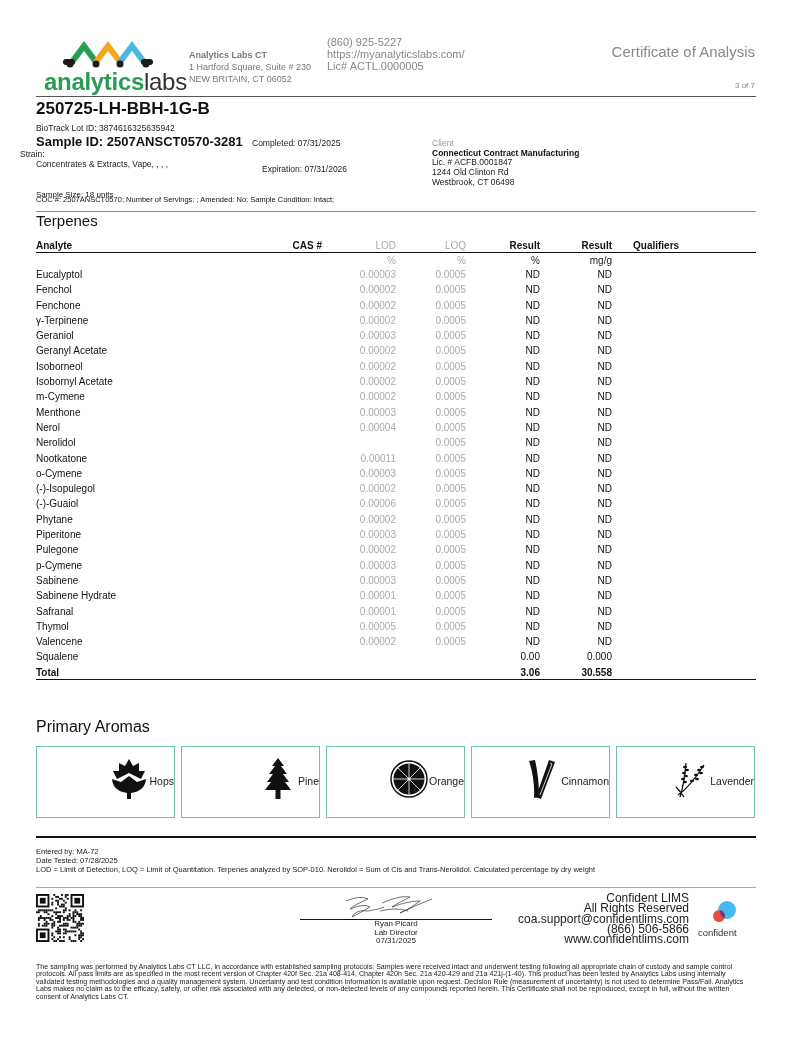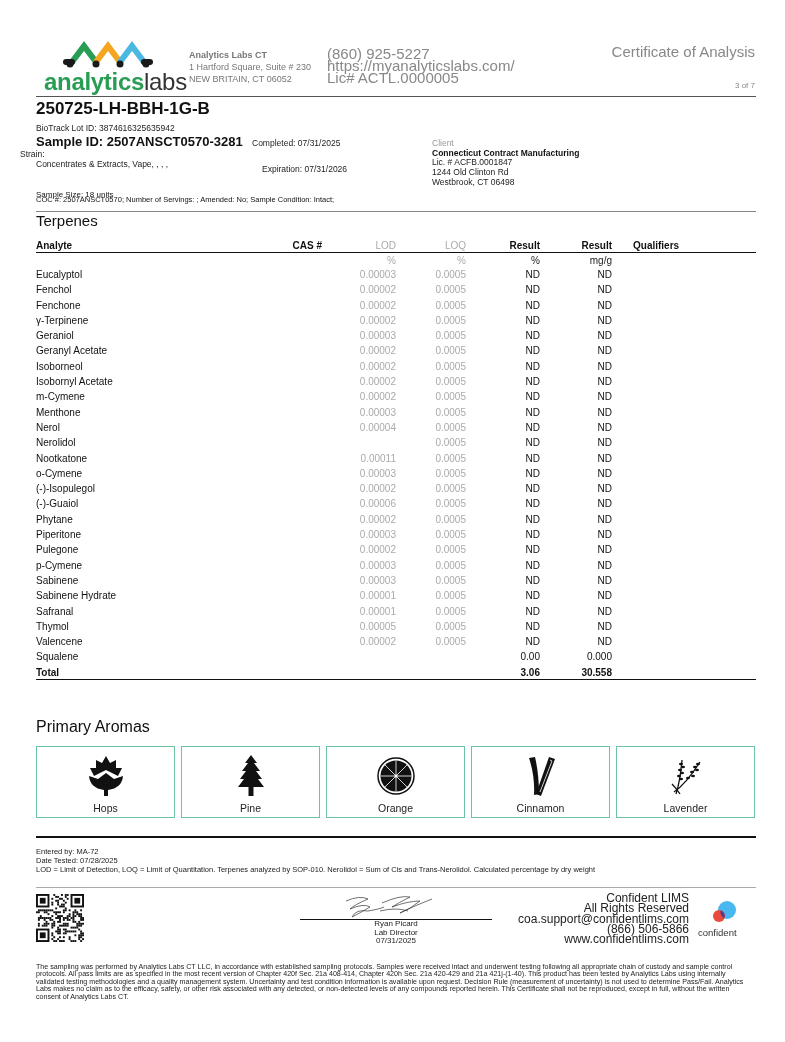--- a/index.html
+++ b/index.html
@@ -6,21 +6,21 @@
   body { width: 785px; height: 1042px; background: #fff; font-family: "Liberation Sans", sans-serif; color: #111; position: relative; overflow: hidden; }
   .abs { position: absolute; }
 
   
   #logo { left: 40px; top: 38px; width: 140px; height: 56px; }
   #logo-word { left: 44px; top: 68px; font-size: 24px; color: #2a9d55; letter-spacing: -0.3px; white-space: nowrap; }
   #logo-word .labs { color: #333; font-weight: normal; }
   #logo-word .analytics { font-weight: bold; }
   .lab-info { left: 189px; top: 49px; font-size: 9px; line-height: 12px; color: #777; }
   .lab-info .name { font-weight: bold; color: #777; }
-  .contact-info { left: 327px; top: 48px; font-size: 15px; line-height: 12px; color: #888; }
+  .contact-info { left: 327px; top: 36px; font-size: 11px; line-height: 12px; color: #888; }
   #coa-title { right: 30px; top: 43px; font-size: 15px; color: #888; }
   #page-num { right: 30px; top: 81px; font-size: 8px; color: #888; }
   #hdr-rule { left: 36px; top: 96px; width: 720px; height: 1px; background: #555; }
 
   
   #batch-id { left: 36px; top: 99px; font-size: 17px; font-weight: bold; color: #111; }
   .info-sm { font-size: 8.5px; color: #222; line-height: 10px; text-align: right; }
   #biotrack { left: 36px; top: 123px; }
   #sample-id { left: 36px; top: 134px; font-size: 13px; font-weight: bold; }
   #strain-label { left: 20px; top: 149px; }
@@ -50,21 +50,21 @@
   .c-qual { left: 597px; }
   .thead { font-weight: bold; border-bottom: 1.5px solid #111; height: 14px; line-height: 13px; }
   .thead .c-lod, .thead .c-loq { font-weight: normal; color: #aaa; }
   .tunits { height: 14px; line-height: 15px; }
   .tunits .c-res1, .tunits .c-res2 { color: #222; }
   .ttotal { font-weight: bold; border-bottom: 1.5px solid #111; }
 
   
   #aroma-title { left: 36px; top: 718px; font-size: 16px; color: #111; }
   #aroma-row { left: 36px; top: 746px; width: 720px; display: flex; gap: 6px; }
-  .aroma-card { width: 139px; height: 72px; border: 1.5px solid #6cc5a0; display: flex; flex-direction: column; align-items: center; justify-content: flex-end; padding-bottom: 3px; }
+  .aroma-card { width: 139px; height: 72px; border: 1.5px solid #6cc5a0; display: flex; flex-direction: row; align-items: center; justify-content: flex-end; padding-bottom: 3px; }
   .aroma-card svg { width: 40px; height: 44px; margin-bottom: 4px; }
   .aroma-label { font-size: 10.5px; color: #222; }
   #aroma-rule { left: 36px; top: 836px; width: 720px; height: 1.5px; background: #111; }
 
   
   #notes { left: 36px; top: 847px; font-size: 7.5px; line-height: 9.2px; color: #222; }
   #notes-rule { left: 36px; top: 887px; width: 720px; height: 1px; background: #aaa; }
 
   
   #qr { left: 36px; top: 894px; width: 48px; height: 48px; }

